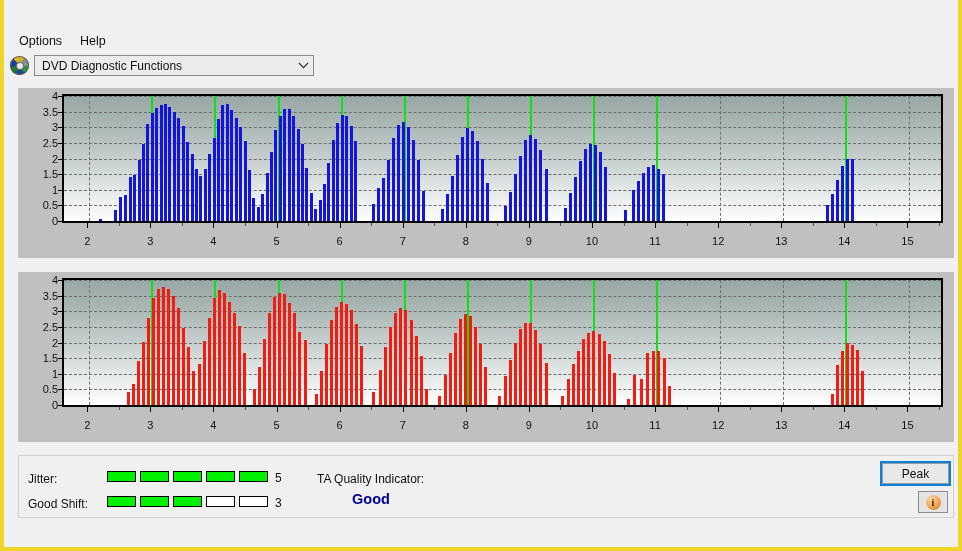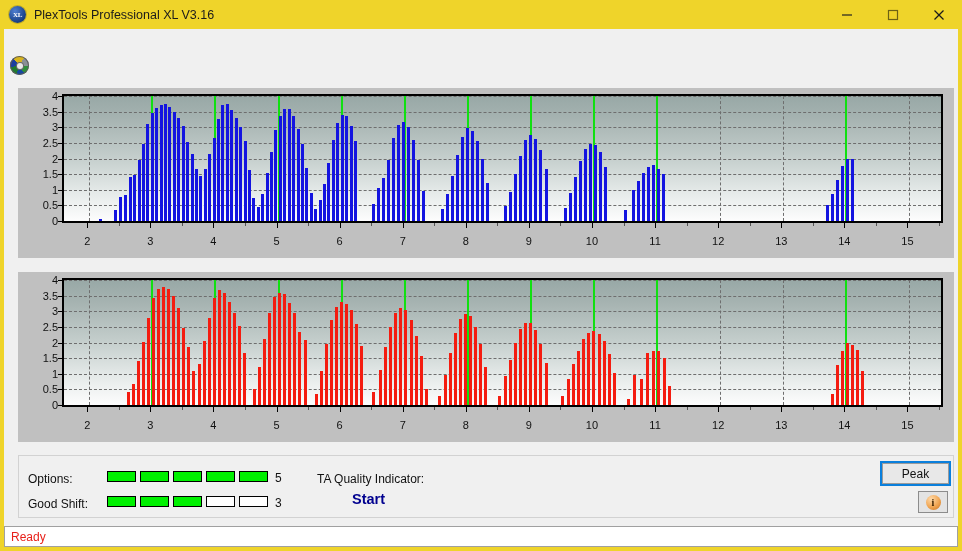--- a/index.html
+++ b/index.html
@@ -161,46 +161,36 @@
     background:#ffffff;border:1px solid #a0a0a0;box-sizing:border-box;
     display:flex;align-items:center;
   }
   .statusbar .txt{font-size:12px;color:#e8211a;padding-left:6px;}
 </style>
 </head>
 <body>
 
 <div id="app">
 
-  <div class="titlebar">
-    <div class="xl-icon">XL</div>
-    <div class="title-text">PlexTools Professional XL V3.16</div>
-    <div class="win-btns">
-      <div class="win-btn">
-        <svg width="12" height="12" viewBox="0 0 12 12">
-            <line x1="1" y1="6" x2="11" y2="6" stroke="#222" stroke-width="1.2"></line>
-          </svg>
-      </div>
-      <div class="win-btn">
-        <svg width="12" height="12" viewBox="0 0 12 12">
-            <rect x="1.5" y="1.5" width="9" height="9" fill="none" stroke="#6d6214" stroke-width="1.2"></rect>
-          </svg>
-      </div>
-      <div class="win-btn">
-        <svg width="12" height="12" viewBox="0 0 12 12">
-            <line x1="1.5" y1="1.5" x2="10.5" y2="10.5" stroke="#1a1a1a" stroke-width="1.3"></line>
-            <line x1="10.5" y1="1.5" x2="1.5" y2="10.5" stroke="#1a1a1a" stroke-width="1.3"></line>
-          </svg>
-      </div>
-    </div>
+
+  <div class="menubar">
+    <div class="menu-item">Options</div>
+    <div class="menu-item">Help</div>
   </div>
-
 
   <div class="selrow">
     <div class="disc-icon"></div>
+    <div class="combo" id="combo-func">
+      <span class="lbl">DVD Diagnostic Functions</span>
+      <span class="chev">
+        <svg width="11" height="7" viewBox="0 0 11 7">
+            <polyline points="1,1 5.5,5.6 10,1" fill="none" stroke="#303030" stroke-width="1.2"></polyline>
+          </svg>
+      </span>
+    </div>
   </div>
 
   <div class="chart-panel" id="chart-top">
     <div class="chart-inner">
       <div class="ylabs">
           <div class="ylab" style="top: 2px;">4</div>
           <div class="ylab" style="top: 17.625px;">3.5</div>
           <div class="ylab" style="top: 33.25px;">3</div>
           <div class="ylab" style="top: 48.875px;">2.5</div>
           <div class="ylab" style="top: 64.5px;">2</div>
@@ -609,46 +599,43 @@
         <div class="ytick" style="top: 54.875px;"></div>
         <div class="ytick" style="top: 70.5px;"></div>
         <div class="ytick" style="top: 86.125px;"></div>
         <div class="ytick" style="top: 101.75px;"></div>
         <div class="ytick" style="top: 117.375px;"></div>
         <div class="ytick" style="top: 133px;"></div>
       </div>
   </div>
 
   <div class="infopanel">
-    <div class="lblrow" id="jitter-label">Options:</div>
+    <div class="lblrow" id="jitter-label">Jitter:</div>
     <div class="meter" id="jitter-meter">
         <div class="seg on"></div>
         <div class="seg on"></div>
         <div class="seg on"></div>
         <div class="seg on"></div>
         <div class="seg on"></div>
       </div>
     <div class="meterval" id="jitter-value">5</div>
 
     <div class="lblrow" id="peakshift-label">Good Shift:</div>
     <div class="meter" id="peakshift-meter">
         <div class="seg on"></div>
         <div class="seg on"></div>
         <div class="seg on"></div>
         <div class="seg"></div>
         <div class="seg"></div>
       </div>
     <div class="meterval" id="peakshift-value">3</div>
 
     <div id="ta-label">TA Quality Indicator:</div>
-    <div id="ta-value">Start</div>
+    <div id="ta-value">Good</div>
 
     <div id="start-button">Peak</div>
     <div id="info-button">
       <div class="info-circle">i</div>
     </div>
   </div>
 
-  <div class="statusbar">
-    <div class="txt">Ready</div>
-  </div>
 
 </div>
 
 </body></html>

